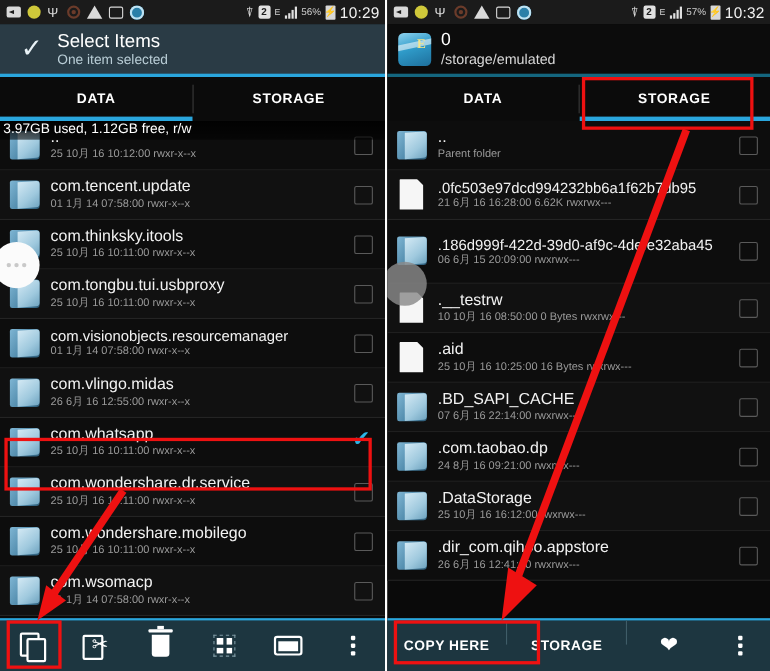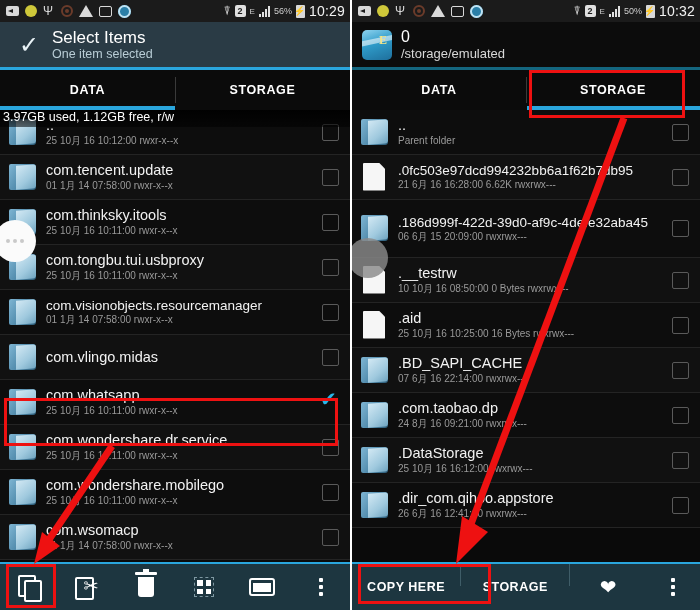--- a/index.html
+++ b/index.html
@@ -260,20 +260,21 @@
             <div class="fsub">01 1月 14 07:58:00   rwxr-x--x</div>
           </div>
           <div class="cbox"></div>
         </div>
         <div class="row alt">
           <div class="ficon">
             <span class="folder"></span>
           </div>
           <div class="fmeta">
             <div class="fname">com.vlingo.midas</div>
+            <div class="fsub">26 6月 16 12:55:00   rwxr-x--x</div>
           </div>
           <div class="cbox"></div>
         </div>
         <div class="row">
           <div class="ficon">
             <span class="folder"></span>
           </div>
           <div class="fmeta">
             <div class="fname">com.whatsapp</div>
             <div class="fsub">25 10月 16 10:11:00   rwxr-x--x</div>
@@ -373,21 +374,21 @@
       <div class="sb-right">
         <span class="ic-wifi">⍒</span>
         <span class="ic-sim">2</span>
         <span class="ic-e">E</span>
         <span class="ic-bars">
             <i></i>
             <i></i>
             <i></i>
             <i></i>
           </span>
-        <span class="batt-pct">50%</span>
+        <span class="batt-pct">57%</span>
         <span class="ic-batt"></span>
         <span class="clock">10:32</span>
       </div>
     </div>
 
     <div class="hdr-path">
       <div class="es-icon"></div>
       <div class="path-txts">
         <div class="path-title">0</div>
         <div class="path-sub">/storage/emulated</div>

